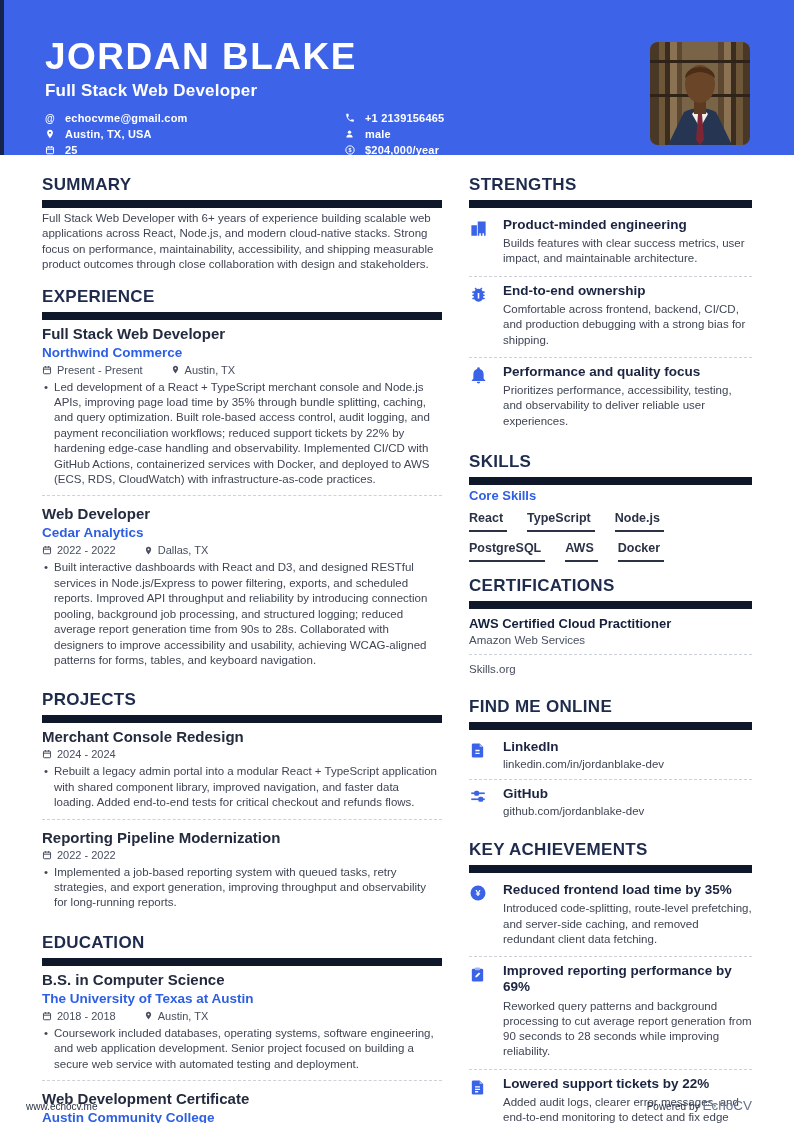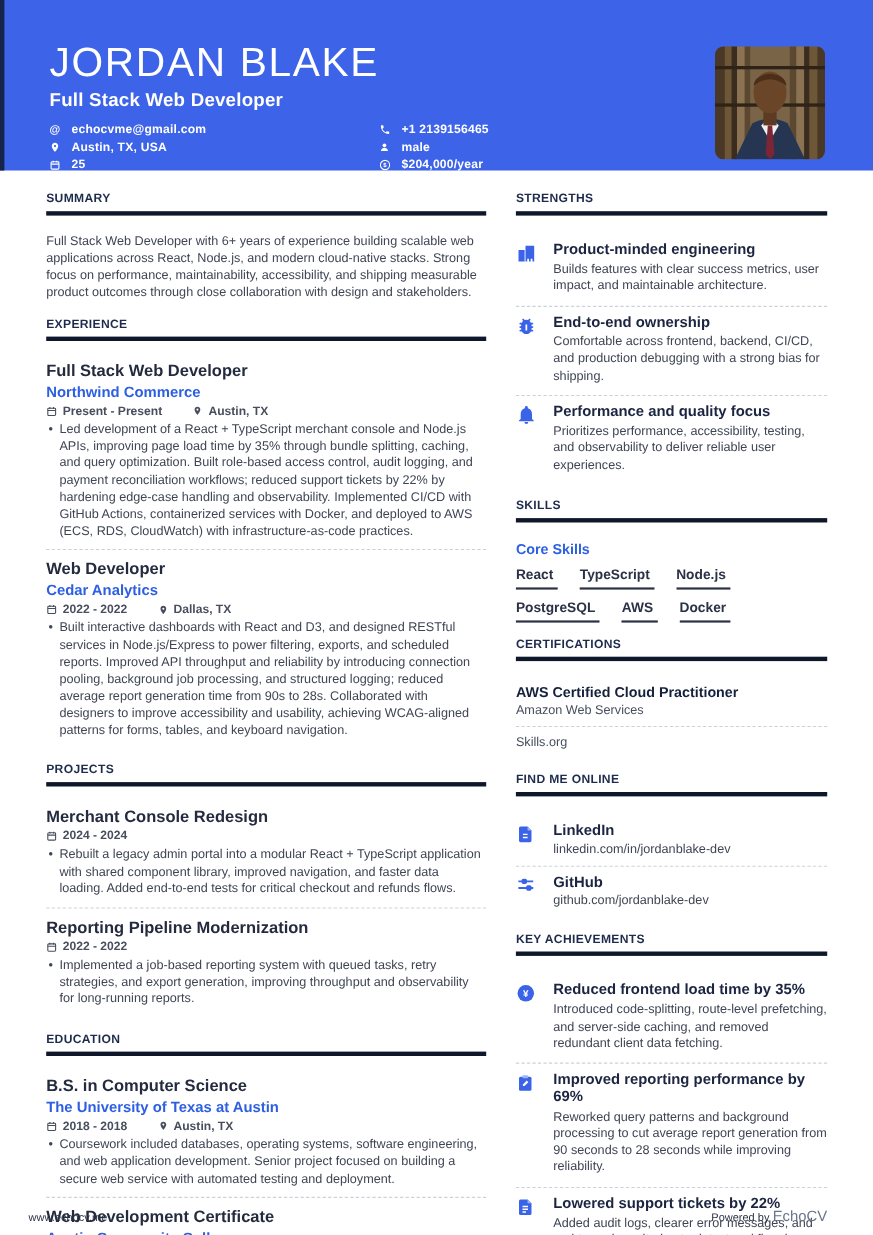--- a/index.html
+++ b/index.html
@@ -3,46 +3,46 @@
 <meta charset="utf-8">
 <style>
   * { margin:0; padding:0; box-sizing:border-box; }
   html,body { background:#e9e9e9; }
   body { font-family:"Liberation Sans", sans-serif; }
   .page { position:relative; width:794px; height:1123px; background:#ffffff; margin:0 auto; overflow:hidden; }
 
   
   .hdr { position:relative; height:155px; background:#3d63e8; color:#fff; padding:38px 44px 0 45px; }
   .hdr-stripe { position:absolute; left:0; top:0; width:4px; height:100%; background:#16234a; }
-  .hdr h1 { font-size:37px; font-weight:normal; letter-spacing:1.5px; line-height:1; }
+  .hdr h1 { font-size:37px; font-weight:bold; letter-spacing:1.5px; line-height:1; }
   .hdr-title { font-size:17px; font-weight:bold; margin-top:6px; letter-spacing:0.2px; }
   .contact { display:flex; margin-top:9px; }
   .contact-col { width:300px; }
   .c-row { display:flex; align-items:center; height:16px; font-size:11px; font-weight:bold; letter-spacing:0.2px; }
   .c-icon { width:15px; display:inline-flex; justify-content:flex-start; align-items:center; margin-right:5px; font-size:10px; font-weight:bold; }
   .c-icon svg { display:block; }
   .photo { position:absolute; top:42px; right:44px; width:100px; height:103px; border-radius:8px; overflow:hidden; }
   .photo svg { display:block; }
 
   
   .cols { display:flex; padding:20px 42px 0 42px; gap:27px; }
   .col-left { width:400px; flex:0 0 400px; }
   .col-right { flex:1; min-width:0; }
 
   section { margin-bottom:14px; }
-  .sec-title { font-size:11px; font-weight:bold; color:#1e2b4d; letter-spacing:0.3px;
-               border-bottom:4px solid #0f172a; padding-bottom:5px; margin-bottom:17px; }
+  .sec-title { font-size:17px; font-weight:bold; color:#1e2b4d; letter-spacing:0.3px;
+               border-bottom:8px solid #0f172a; padding-bottom:5px; margin-bottom:3px; }
 
   .body-text { font-size:11.5px; color:#3f4554; line-height:1.34; }
 
   .entry { padding:2px 0 8px 0; }
   .entry + .entry { border-top:1px dashed #cdd1d9; padding-top:9px; }
   .entry-title { font-size:15px; font-weight:600; color:#242b3e; margin-bottom:3px; }
   .entry-org { font-size:13.5px; font-weight:bold; color:#2d5fe3; margin-bottom:4px; }
-  .meta { display:flex; align-items:center; gap:5px; font-size:11px; color:#474e5e; margin-bottom:4px;font-weight:bold; }
+  .meta { display:flex; align-items:center; gap:5px; font-size:11px; color:#474e5e; margin-bottom:4px; }
   .meta .m-icon { display:inline-flex; align-items:center; color:#474e5e; }
   .meta .m-gap { width:18px; }
   .bullet { position:relative; padding-left:12px; font-size:11.5px; color:#3f4554; line-height:1.34; }
   .bullet::before { content:"•"; position:absolute; left:2px; top:0; color:#3f4554; }
 
   
   .icon-item { display:flex; gap:14px; padding:6px 0 9px 0; }
   .icon-item + .icon-item { border-top:1px dashed #cdd1d9; }
   .ii-icon { flex:0 0 20px; padding-top:2px; color:#3b63e8; }
   .ii-icon svg { display:block; }

